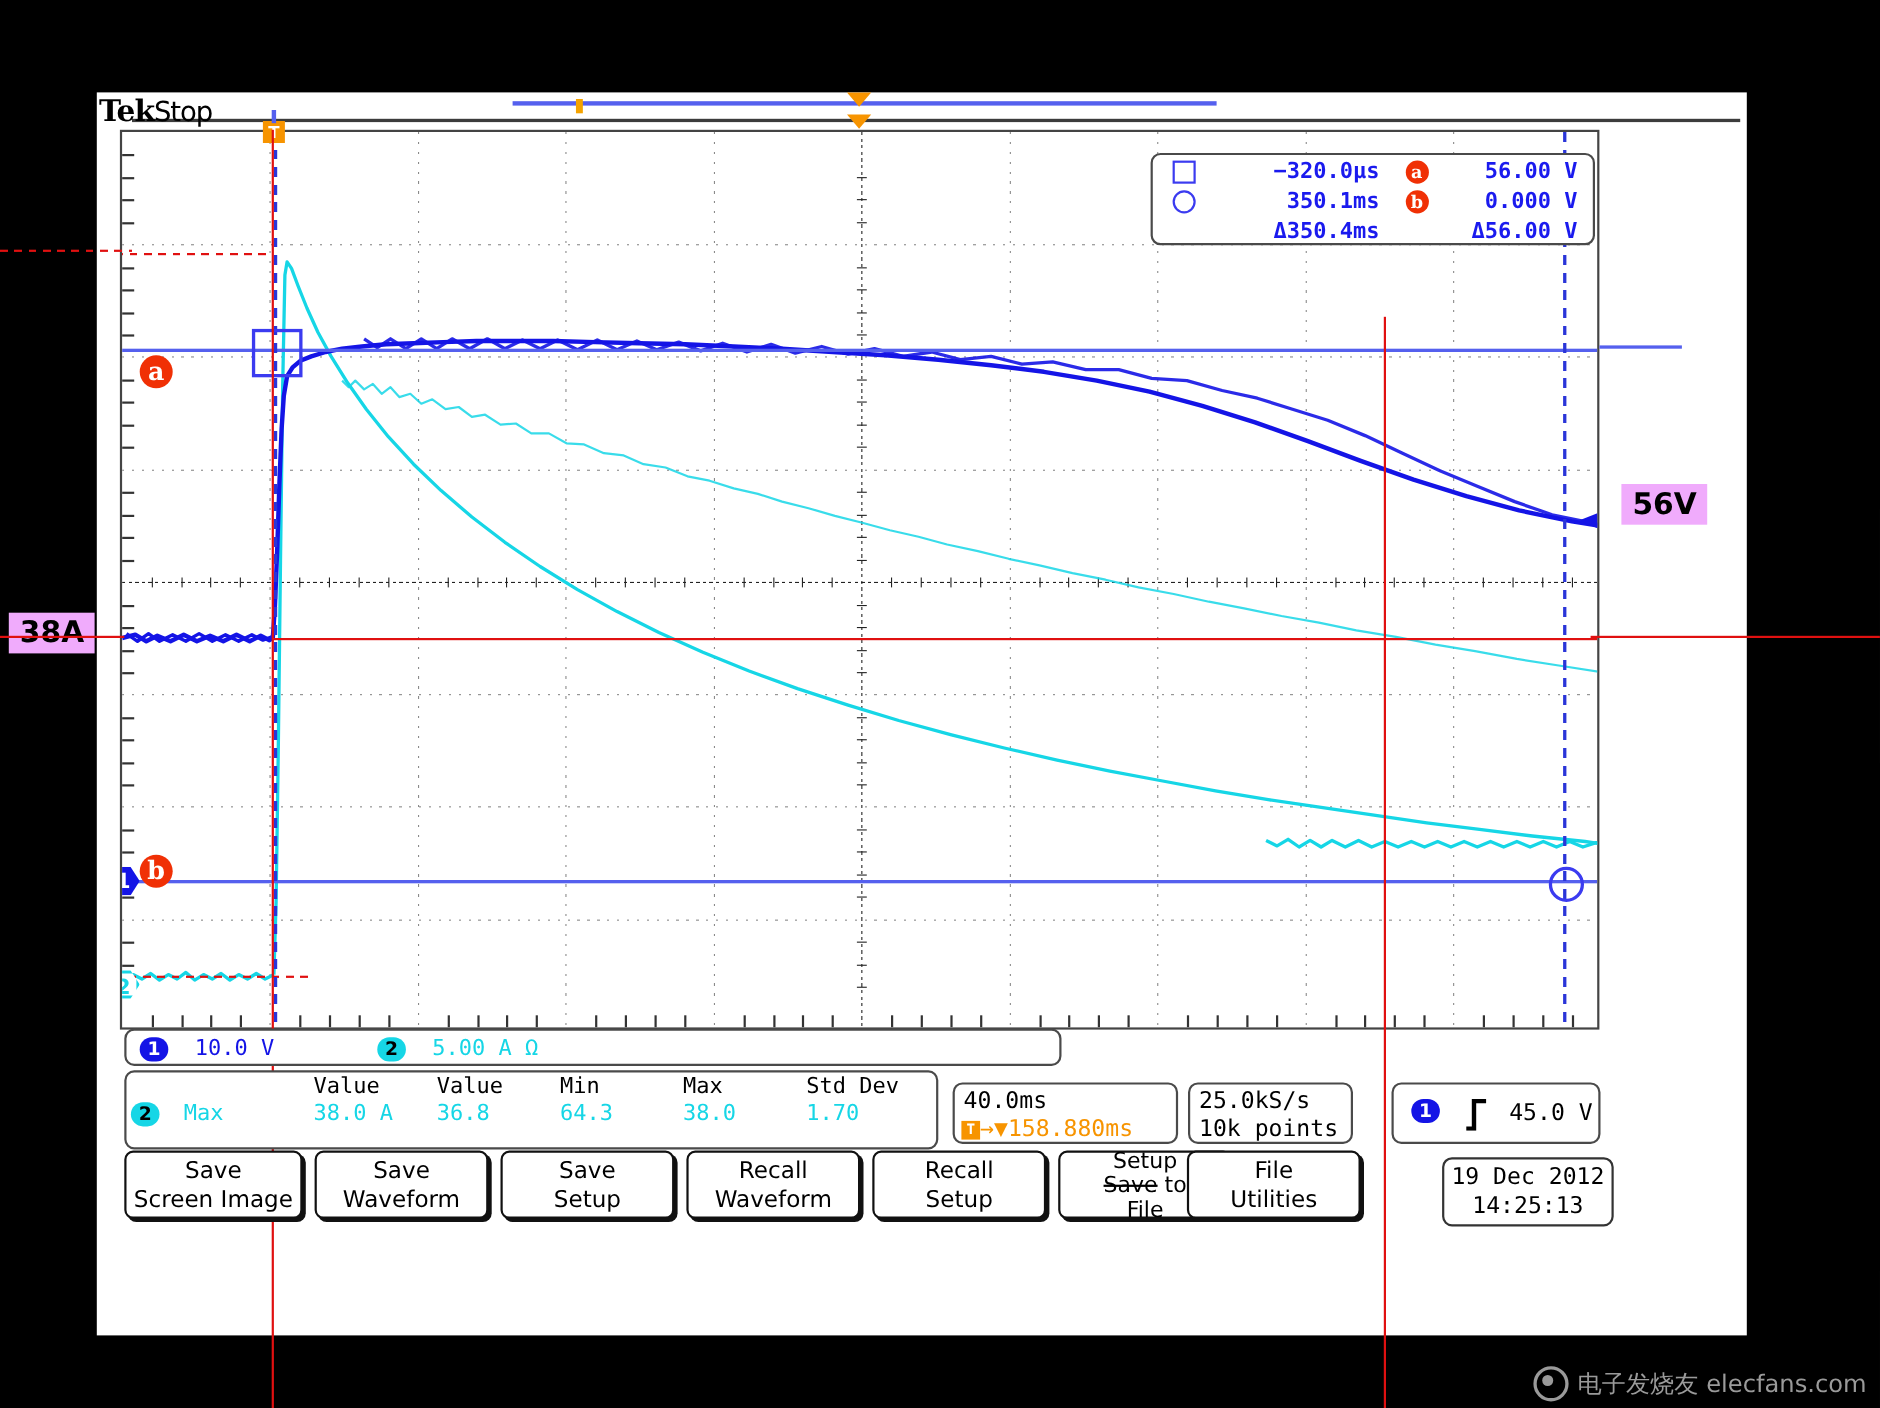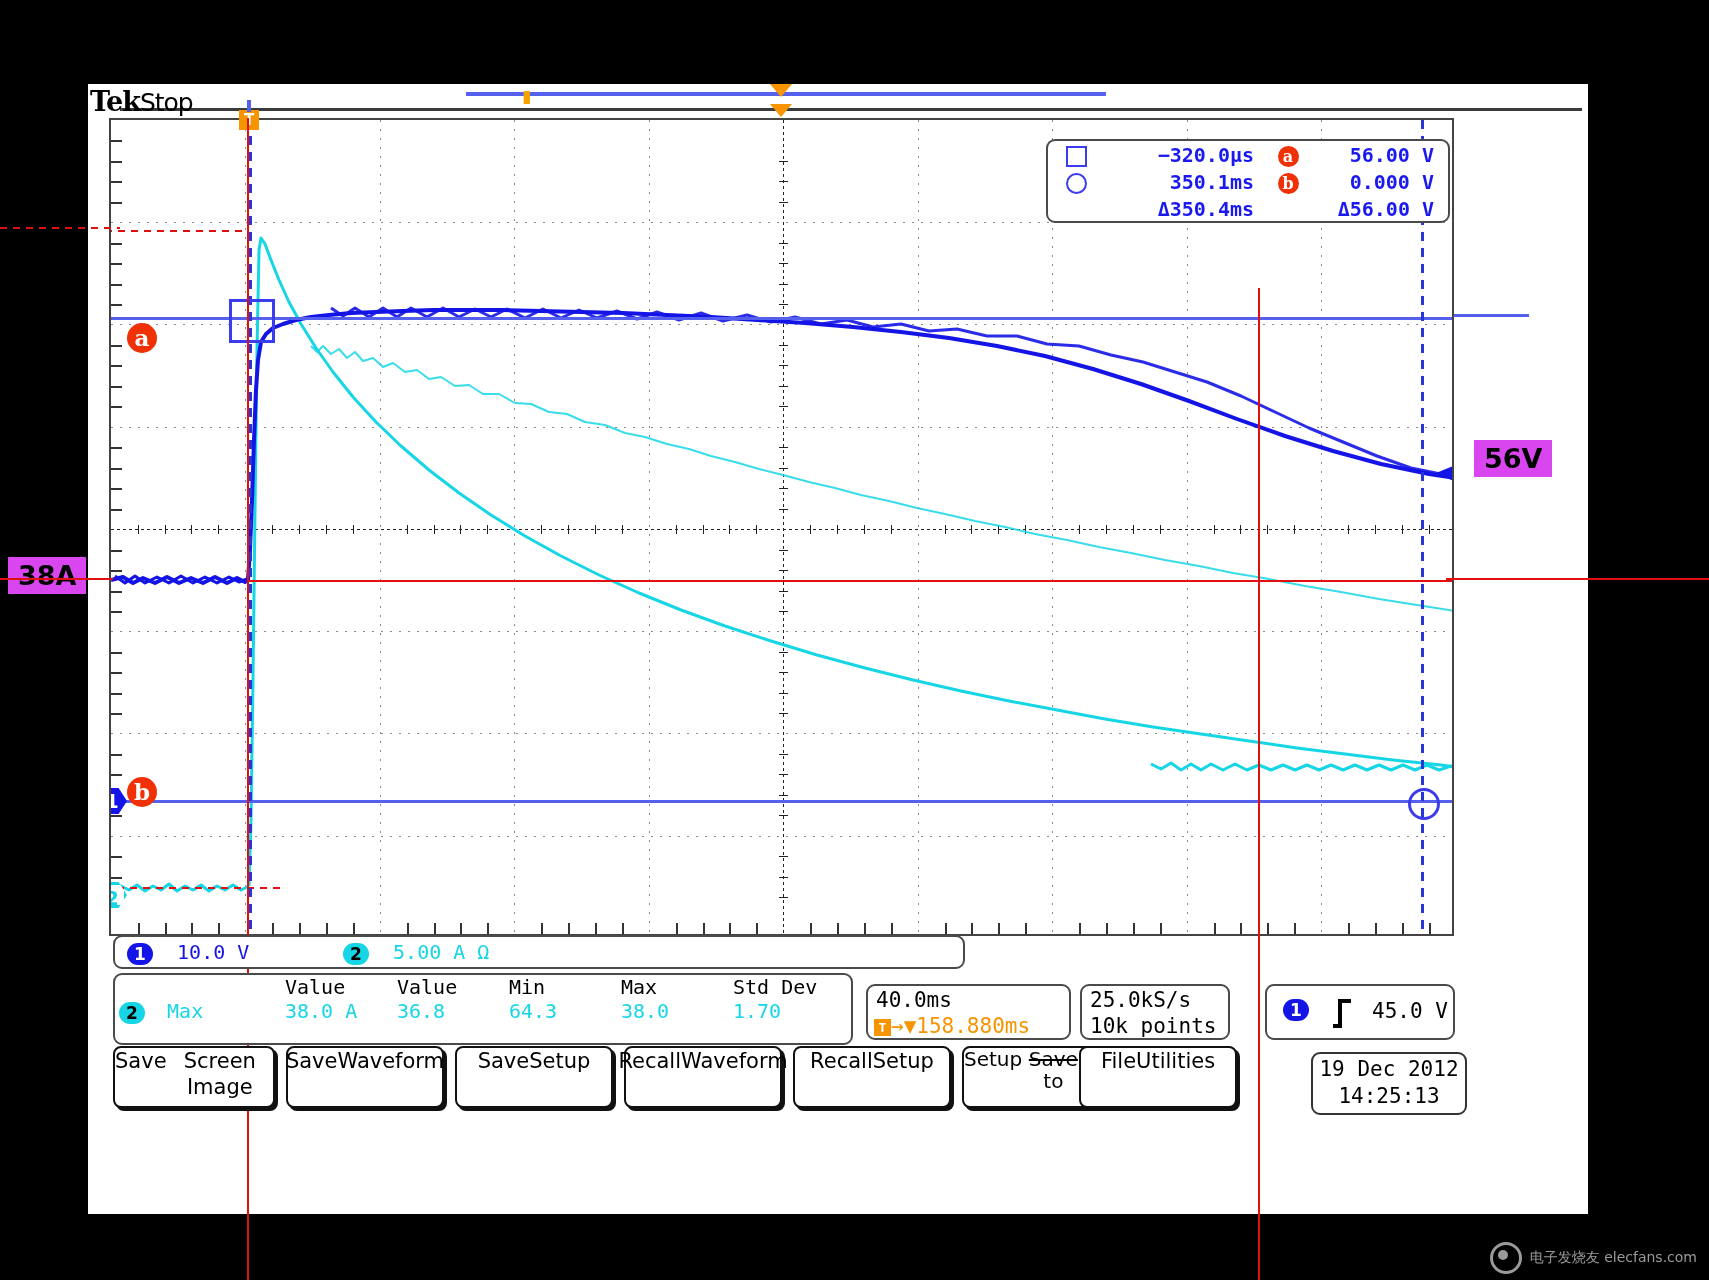--- a/index.html
+++ b/index.html
@@ -79,21 +79,21 @@
   .rd-sym{width:56px;text-align:center;}
   .rd-t{width:150px;text-align:right;padding-right:10px!important;}
   .rd-ab{width:48px;text-align:center;}
   .rd-v{text-align:right;padding-right:14px!important;}
   .sq{display:inline-block;width:17px;height:17px;border:2px solid #3b3bf0;vertical-align:middle;}
   .ci{display:inline-block;width:17px;height:17px;border:2px solid #3b3bf0;border-radius:50%;vertical-align:middle;}
   .minibadge{display:inline-block;width:21px;height:21px;border-radius:50%;background:#f03005;color:#fff;
              font-size:16px;line-height:21px;text-align:center;font-family:"DejaVu Serif",serif;}
 
   
-  .extlabel{position:absolute;background:#d946ef;color:#000;font-size:27px;font-weight:bold;
+  .extlabel{position:absolute;background:#f0abfc;color:#000;font-size:27px;font-weight:bold;
             padding:3px 10px;z-index:60;font-family:"DejaVu Sans","Liberation Sans",sans-serif;}
 
   
   .panel{position:absolute;border:2px solid #4a4a4a;border-radius:9px;background:#fff;box-sizing:border-box;}
   #chanbar{left:113px;top:935px;width:852px;height:34px;z-index:45;}
   #chanbar .cell{position:absolute;top:3px;font-size:20px;font-family:"DejaVu Sans Mono","Liberation Mono",monospace;}
   .chdot{display:inline-block;width:26px;height:22px;border-radius:11px;color:#fff;font-size:17px;
          font-weight:bold;text-align:center;line-height:22px;vertical-align:middle;
          font-family:"DejaVu Sans","Liberation Sans",sans-serif;}
   .chdot.c1{background:#1414e6;}
@@ -114,29 +114,29 @@
   .pl{position:absolute;font-size:21px;font-family:"DejaVu Sans Mono","Liberation Mono",monospace;color:#000;}
   .orange{color:#f79400;}
   .tbox{display:inline-block;width:17px;height:17px;background:#f79400;color:#fff;font-size:13px;
         text-align:center;line-height:17px;font-weight:bold;vertical-align:middle;}
 
   
   #keys{position:absolute;left:113px;top:1046px;width:1342px;height:66px;z-index:45;}
   .key{position:absolute;top:0;height:62px;border:2px solid #111;border-radius:8px;background:#fff;
        box-shadow:3px 3px 0 #111;box-sizing:border-box;
        font-size:21px;line-height:26px;text-align:center;color:#000;
-       display:flex;flex-direction:row;justify-content:center;
+       display:flex;flex-direction:column;justify-content:center;
        font-family:"DejaVu Sans","Liberation Sans",sans-serif;}
   #datebox{position:absolute;left:1311px;top:1052px;width:152px;height:57px;
            border:2px solid #333;border-radius:9px;background:#fff;z-index:45;
            font-size:21px;text-align:center;line-height:27px;padding-top:2px;
            font-family:"DejaVu Sans Mono","Liberation Mono",monospace;}
 
   
-  #wm{position:absolute;right:12px;bottom:6px;color:#9a9a9a;font-size:14px;z-index:70;
+  #wm{position:absolute;right:12px;bottom:6px;color:#9a9a9a;font-size:22px;z-index:70;
       display:flex;align-items:center;gap:8px;}
   #wm .logo{width:26px;height:26px;border:3px solid #9a9a9a;border-radius:50%;position:relative;}
   #wm .logo:after{content:"";position:absolute;left:5px;top:5px;width:10px;height:10px;
                   background:#9a9a9a;border-radius:50%;}
 </style>
 </head>
 <body>
 
 <div id="scope"></div>
 

